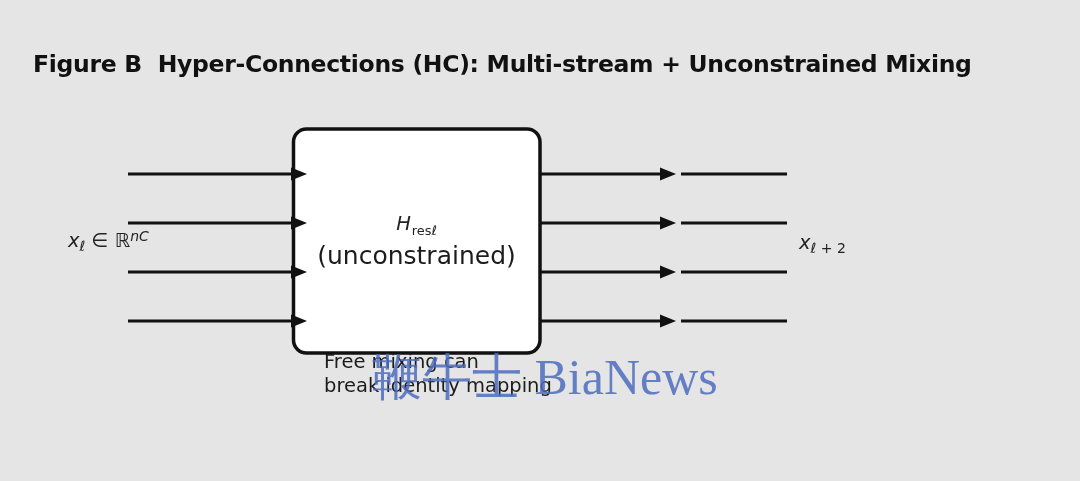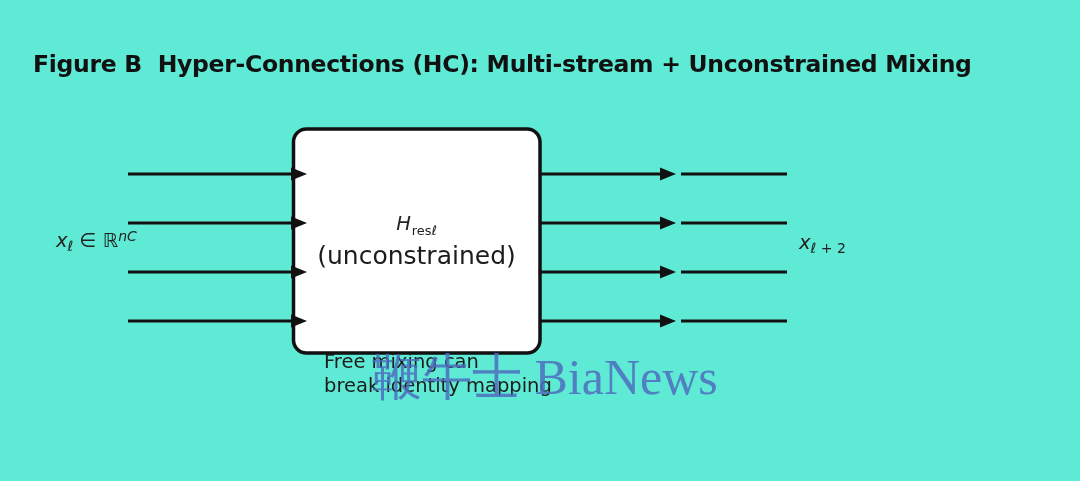--- a/index.html
+++ b/index.html
@@ -1,40 +1,40 @@
 <!DOCTYPE html>
 <html><head>
 <meta charset="utf-8">
 <style>
   html,body{margin:0;padding:0;background:#fff;}
   .screen{
     position:relative;
     width:1080px;height:481px;
-    background:#5eead4;
+    background:#e5e5e5;
     overflow:hidden;
     font-family:"DejaVu Sans","Liberation Sans",sans-serif;
     color:#1c1c1c;
   }
   .figure-title{
     position:absolute;left:33px;top:50px;
     font-size:23.5px;font-weight:700;color:#111;
     letter-spacing:-0.3px;white-space:pre;
   }
   .diagram-svg{position:absolute;left:0;top:0;}
   
   .math{font-size:19.5px;color:#222;white-space:nowrap;}
   .math .var{font-style:italic;}
   .math sub{font-size:0.72em;vertical-align:-0.28em;line-height:0;}
   .math sup{font-size:0.72em;vertical-align:0.42em;line-height:0;}
   .supsub{
     display:inline-flex;flex-direction:row;align-items:flex-start;
     font-size:0.66em;line-height:1.08;vertical-align:-0.42em;
     margin-left:1px;
   }
-  .input-label{position:absolute;left:56px;top:229px;}
+  .input-label{position:absolute;left:68px;top:229px;}
   .output-label{position:absolute;left:799px;top:231px;}
   .block-label{
     position:absolute;left:293px;top:129px;width:247px;height:224px;
     display:flex;flex-direction:column;align-items:center;justify-content:center;
     text-align:center;gap:3px;
   }
   .block-label .line1{font-size:19.5px;}
   .block-label .line2{font-size:25px;}
   .caption{
     position:absolute;top:350px;

